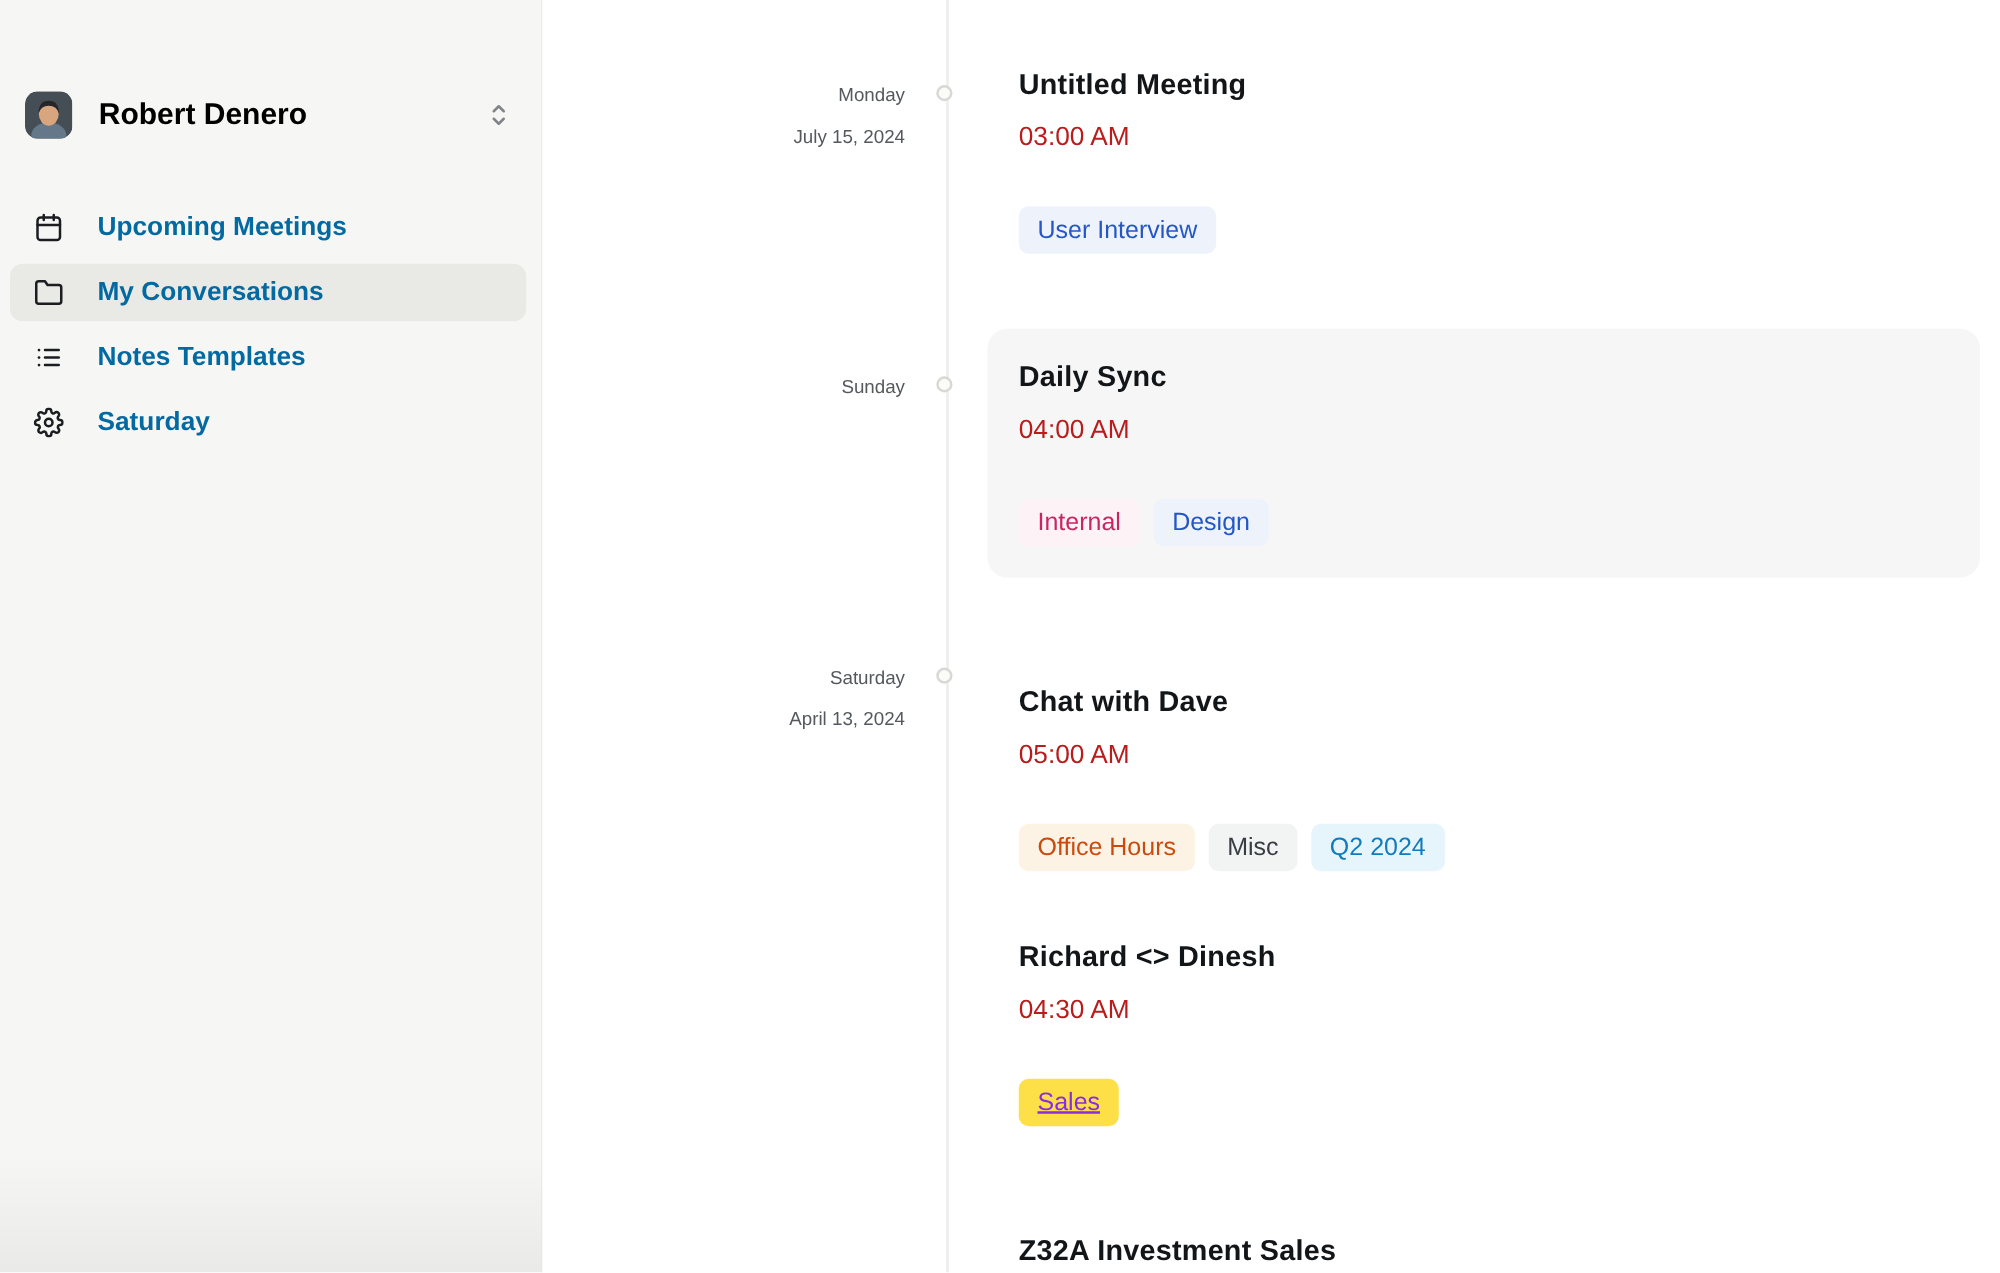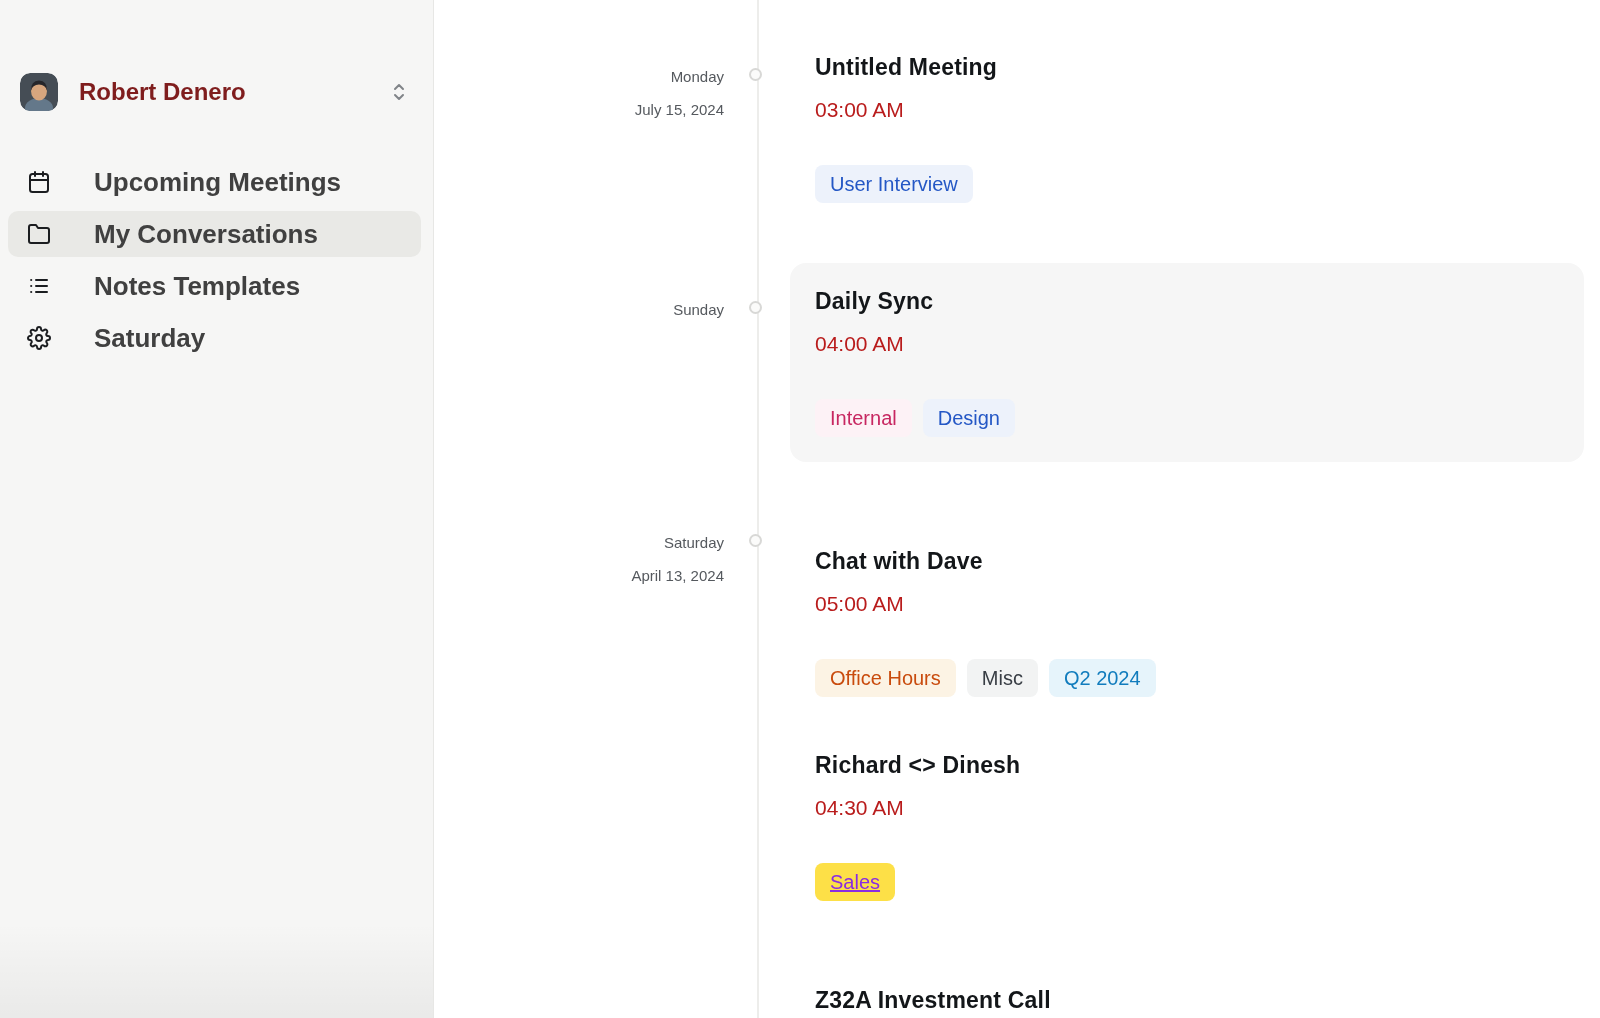--- a/index.html
+++ b/index.html
@@ -16,35 +16,35 @@
   .sidebar {
     position:relative; width:434px; height:100%;
     background:#f6f6f5; border-right:1px solid #e7e7e5; flex-shrink:0;
   }
   .profile {
     position:absolute; top:73px; left:20px; right:24px;
     display:flex; align-items:center; cursor:pointer;
   }
   .avatar { width:38px; height:38px; border-radius:10px; overflow:hidden; flex-shrink:0; }
   .profile-name {
-    margin-left:21px; font-size:24px; font-weight:700; color:#7f1d1d; flex:1;
+    margin-left:21px; font-size:24px; font-weight:700; color:#000000; flex:1;
     white-space:nowrap;
   }
   .chevron-updown { width:20px; height:22px; flex-shrink:0; }
   .nav {
     position:absolute; top:159px; left:8px; width:413px;
     display:flex; flex-direction:column; gap:6px;
   }
   .nav-item {
     display:flex; align-items:center; height:46px;
     border-radius:10px; padding-left:19px; cursor:pointer;
   }
   .nav-item.selected { background:#e9e9e6; }
   .nav-icon { width:24px; height:24px; flex-shrink:0; color:#1b1d20; }
-  .nav-label { margin-left:43px; font-size:26px; font-weight:600; color:#404040; }
+  .nav-label { margin-left:27px; font-size:21px; font-weight:600; color:#0369a1; }
   .sidebar-fade {
     position:absolute; left:0; right:0; bottom:0; height:95px;
     background:linear-gradient(to bottom, rgba(0,0,0,0), rgba(0,0,0,0.05));
     pointer-events:none;
   }
 
   
   .main { position:relative; flex:1; height:100%; background:#ffffff; }
   .timeline-line {
     position:absolute; left:323px; top:0; bottom:0; width:2px; background:#ededeb;
@@ -211,17 +211,17 @@
 
     <div class="entry e-4">
       <div class="entry-title">Richard &lt;&gt; Dinesh</div>
       <div class="entry-time">04:30 AM</div>
       <div class="entry-tags">
         <span class="tag tag-purple">Sales</span>
       </div>
     </div>
 
     <div class="entry e-5">
-      <div class="entry-title">Z32A Investment Call</div>
+      <div class="entry-title">Z32A Investment Sales</div>
     </div>
 
   </main>
 </div>
 
 </body></html>

